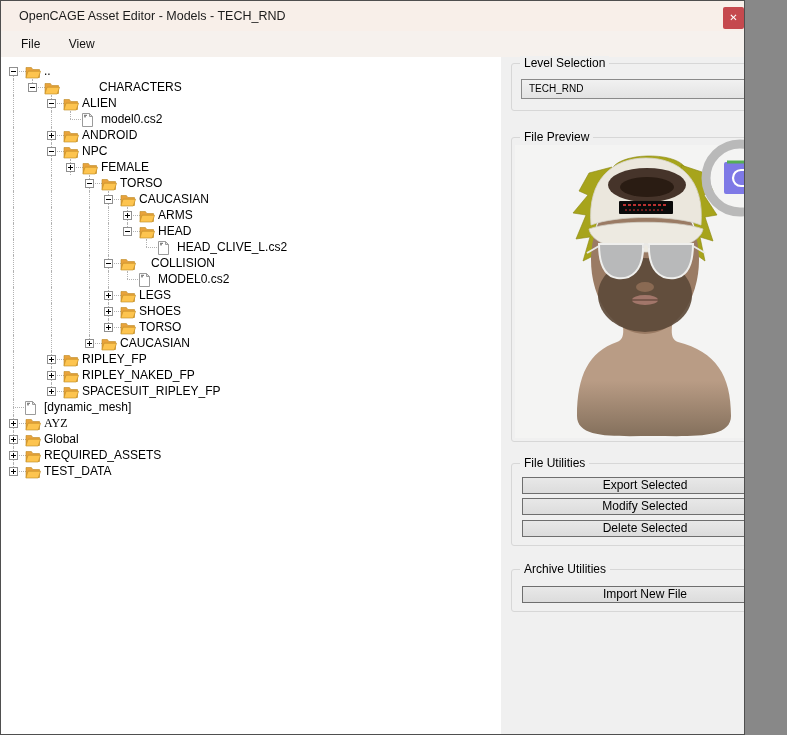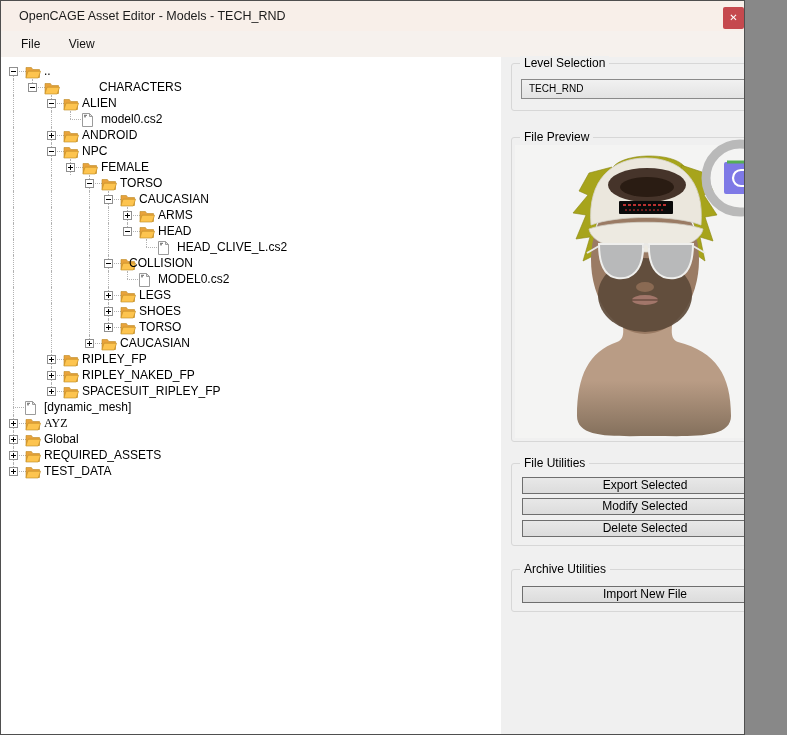--- a/index.html
+++ b/index.html
@@ -209,21 +209,21 @@
         <div class="g-full" style="left: 12px;"></div>
         <div class="g-full" style="left: 50px;"></div>
         <div class="g-full" style="left: 88px;"></div>
         <div class="g-full" style="left: 107px;"></div>
         <div class="g-stub" style="left: 107px;"></div>
         <div class="tbox" style="left: 103px;"></div>
         <span class="ticon" style="left: 119px;"><svg width="16" height="13" viewBox="0 0 16 13">
             <path d="M1,1.5 h5.4 l1.4,2 h6.7 v8 H1 Z" fill="#e8a33c" stroke="#bd8a24" stroke-width="0.6"></path>
             <path d="M3,5.2 H15.6 L13.2,12 H0.9 Z" fill="#fdc44f" stroke="#bd8a24" stroke-width="0.6"></path>
           </svg></span>
-        <span class="tlabel" style="left: 128px;">COLLISION</span>
+        <span class="tlabel" style="left: 150px;">COLLISION</span>
       </div>
       <div class="trow">
         <div class="g-full" style="left: 12px;"></div>
         <div class="g-full" style="left: 50px;"></div>
         <div class="g-full" style="left: 88px;"></div>
         <div class="g-full" style="left: 107px;"></div>
         <div class="g-top" style="left: 126px;"></div>
         <div class="g-stub" style="left: 126px;"></div>
         <span class="ticon" style="left: 138px;"><svg width="11" height="14" viewBox="0 0 11 14">
             <path d="M0.5,0.5 h7 l3,3 V13.5 H0.5 Z" fill="#fff" stroke="#9b9b9b"></path>

